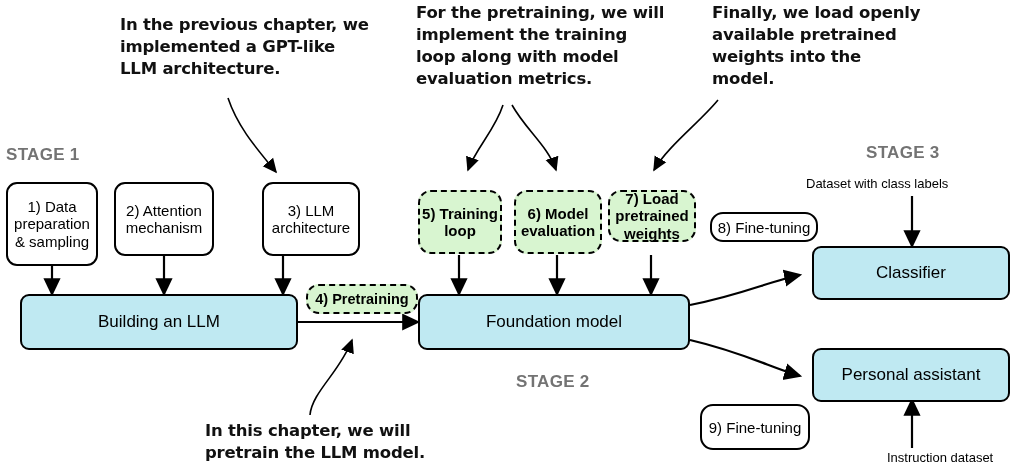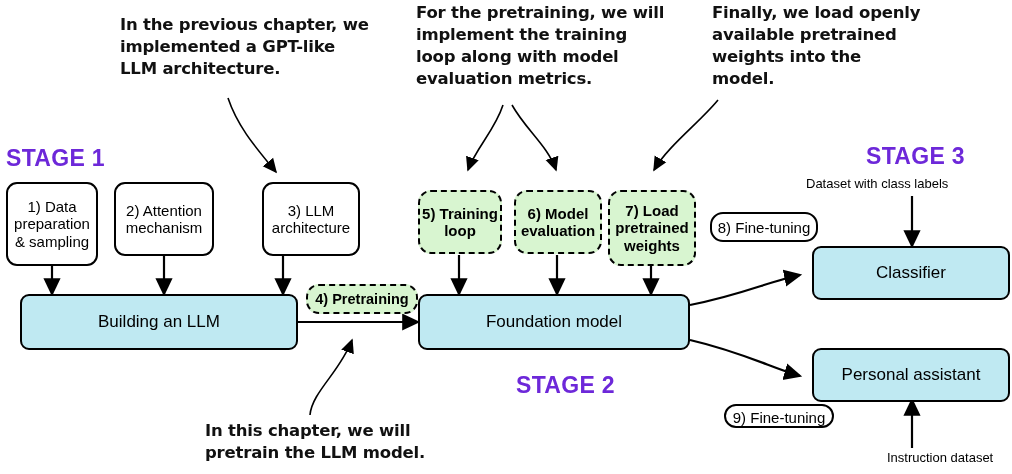--- a/index.html
+++ b/index.html
@@ -31,22 +31,22 @@
     line-height: 1.33;
     color: #111111;
     white-space: pre-line;
     letter-spacing: -0.2px;
   }
   
   .stage-label {
     position: absolute;
     font-family: "Liberation Sans", sans-serif;
     font-weight: bold;
-    font-size: 23px;
-    color: #6d28d9;
+    font-size: 17px;
+    color: #737373;
     letter-spacing: 0.3px;
   }
   
   .node {
     position: absolute;
     box-sizing: border-box;
     display: flex;
     align-items: center;
     justify-content: center;
     text-align: center;
@@ -182,35 +182,35 @@
   <div class="node node-green" style="left:418px; top:190px; width:84px; height:64px;">
     <span style="white-space:pre-line;">5) Training
 loop</span>
   </div>
 
   <div class="node node-green" style="left:514px; top:190px; width:88px; height:64px;">
     <span style="white-space:pre-line;">6) Model
 evaluation</span>
   </div>
 
-  <div class="node node-green" style="left:608px; top:190px; width:88px; height:76px;">
+  <div class="node node-green" style="left:608px; top:190px; width:88px; height:52px;">
     <span style="white-space:pre-line;">7) Load
 pretrained
 weights</span>
   </div>
 
   <div class="node node-blue" style="left:418px; top:294px; width:272px; height:56px;">
     <span>Foundation model</span>
   </div>
 
   <div class="node node-pill" style="left:710px; top:212px; width:108px; height:30px;">
     <span>8) Fine-tuning</span>
   </div>
 
-  <div class="node node-pill" style="left:724px; top:404px; width:110px; height:24px;align-items:flex-end;">
+  <div class="node node-pill" style="left:700px; top:404px; width:110px; height:46px;">
     <span>9) Fine-tuning</span>
   </div>
 
   <div class="node node-blue" style="left:812px; top:246px; width:198px; height:54px;">
     <span>Classifier</span>
   </div>
 
   <div class="node node-blue" style="left:812px; top:348px; width:198px; height:54px;">
     <span>Personal assistant</span>
   </div>

